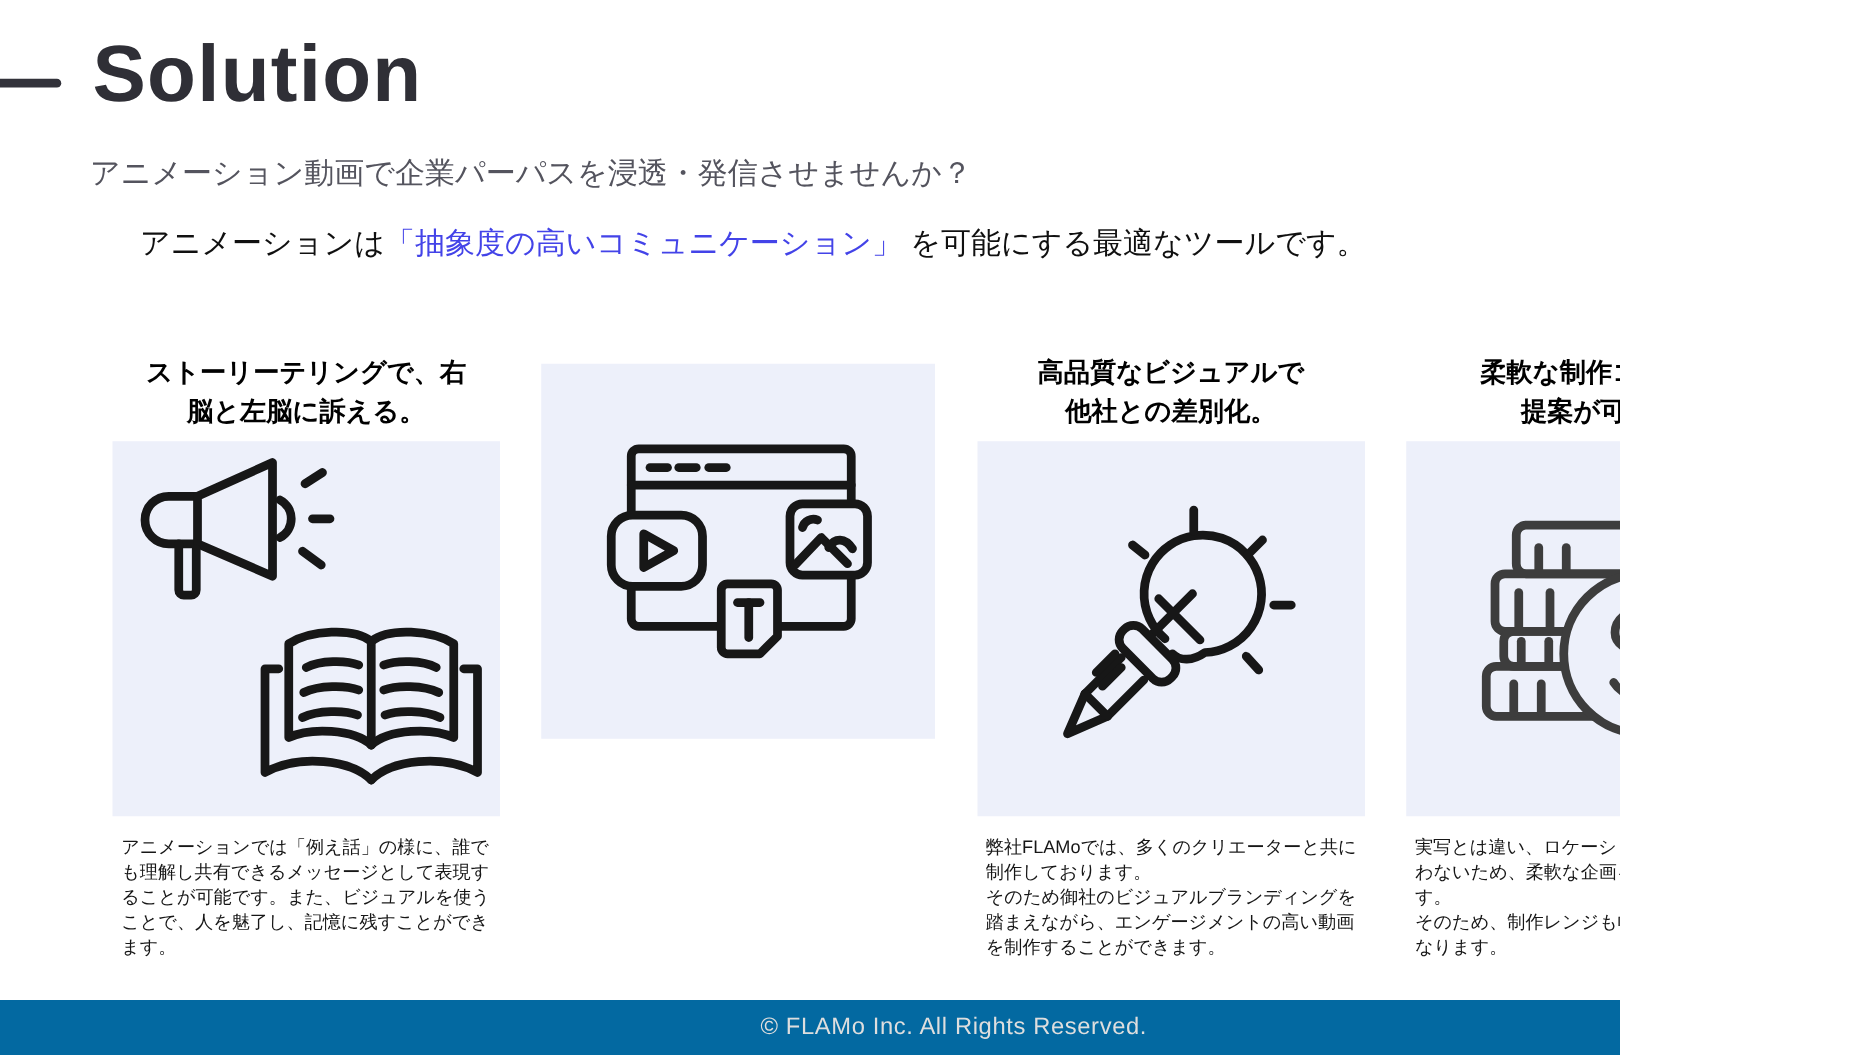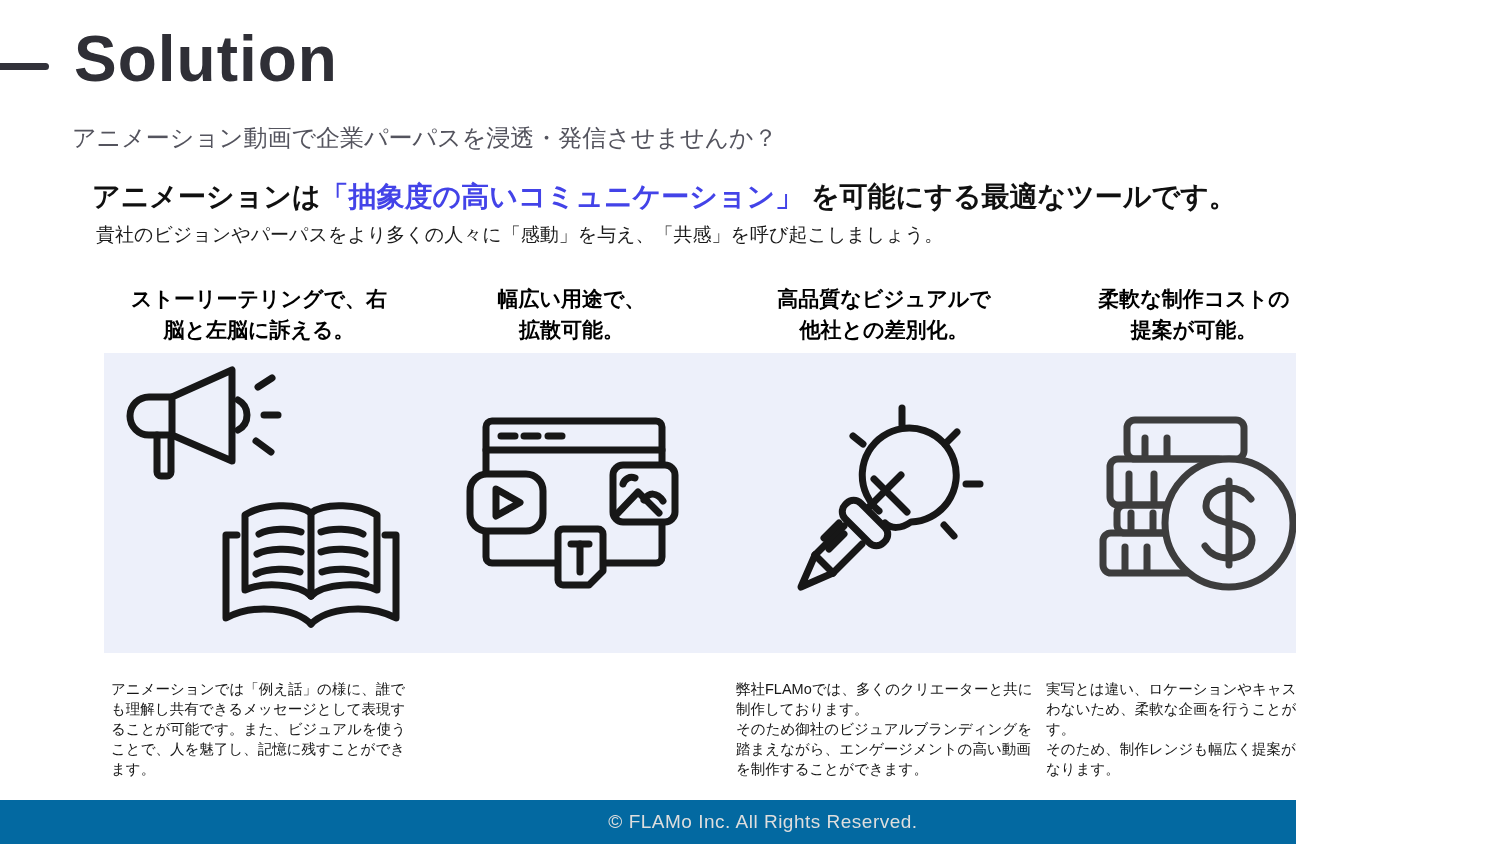--- a/index.html
+++ b/index.html
@@ -4,51 +4,50 @@
 <style>
   html,body{margin:0;padding:0;}
   body{font-family:"Liberation Sans","DejaVu Sans",sans-serif;}
   #slide{position:relative;width:1296px;height:844px;background:#ffffff;overflow:hidden;}
 
   .accent-dash{position:absolute;left:0;top:63px;width:49px;height:7px;background:#32323a;border-radius:0 4px 4px 0;}
   .page-title{position:absolute;left:74px;top:22px;font-size:64px;font-weight:800;color:#2f2f36;letter-spacing:1px;}
   .subtitle{position:absolute;left:72px;top:122px;font-size:24px;color:#54545e;}
 
   .intro{position:absolute;left:92px;top:178px;}
-  .intro-line1{font-size:28px;font-weight:700;color:#101010;}
+  .intro-line1{font-size:24px;font-weight:400;color:#101010;margin-left:20px;}
   .intro-line1 .hl{color:#4343e8;}
   .intro-line2{font-size:19px;color:#1b1b1b;margin-top:6px;padding-left:4px;}
 
-  .columns{position:absolute;left:104px;top:283px;width:1345px;display:flex;justify-content:flex-start;}
+  .columns{position:absolute;left:90px;top:283px;width:1345px;display:flex;justify-content:space-between;}
   .col{width:310px;}
   .col.w2{width:315px;}
   .col-heading{text-align:center;font-size:21px;font-weight:700;color:#000;line-height:31px;height:62px;white-space:pre-line;}
   .card{height:300px;background:#edf0fa;margin-top:8px;display:flex;align-items:center;justify-content:center;}
   .card svg{display:block;}
-  .col-desc{margin-top:26px;padding:0 6px 0 7px;font-size:14.5px;line-height:20px;color:#161616;white-space:pre-line;}
+  .col-desc{margin-top:15px;padding:0 6px 0 7px;font-size:14.5px;line-height:20px;color:#161616;white-space:pre-line;}
 
   .footer{position:absolute;left:0;top:800px;width:1500px;height:44px;background:#0369a1;color:#dedede;
           display:flex;align-items:center;justify-content:center;font-size:19px;letter-spacing:.5px;padding-left:13px;}
 
   .ic{stroke:#171717;stroke-width:7;fill:none;stroke-linecap:round;stroke-linejoin:round;}
   .ic3{stroke:#3d3d3d;stroke-width:7;fill:none;stroke-linecap:round;stroke-linejoin:round;}
   .fillbg{fill:#edf0fa;}
 </style>
 </head>
 <body>
 
 <div id="slide">
 
   <div class="accent-dash"></div>
   <div class="page-title">Solution</div>
   <div class="subtitle">アニメーション動画で企業パーパスを浸透・発信させませんか？</div>
 
   <div class="intro">
     <div class="intro-line1"><span>アニメーションは</span><span class="hl">「抽象度の高いコミュニケーション」</span><span> を可能にする最適なツールです。</span></div>
-    <div class="intro-line2">貴社のビジョンやパーパスをより多くの人々に「感動」を与え、「共感」を呼び起こしましょう。</div>
   </div>
 
   <div class="columns">
 
     <div class="col">
       <div class="col-heading">ストーリーテリングで、右
 脳と左脳に訴える。</div>
       <div class="card">
         <svg width="310" height="300" viewBox="0 0 310 300">
           <g class="ic">
@@ -72,22 +71,20 @@
             <path d="M218 219 C228 215 250 215 262 221"></path>
             <path d="M133 182 H122 V265 C150 250 191 255 207 271"></path>
             <path d="M281 182 H292 V265 C264 250 223 255 207 271"></path>
           </g>
         </svg>
       </div>
       <div class="col-desc">アニメーションでは「例え話」の様に、誰でも理解し共有できるメッセージとして表現することが可能です。また、ビジュアルを使うことで、人を魅了し、記憶に残すことができます。</div>
     </div>
 
     <div class="col w2">
-      <div class="col-heading">幅広い用途で、
-拡散可能。</div>
       <div class="card">
         <svg width="310" height="300" viewBox="0 0 310 300">
           <g class="ic">
             <rect x="69" y="68" width="176" height="142" rx="6"></rect>
             <path d="M69 97 H245"></path>
             <path d="M84 83 H98"></path>
             <path d="M107 83 H121"></path>
             <path d="M131 83 H145"></path>
           </g>
           <g class="ic">

